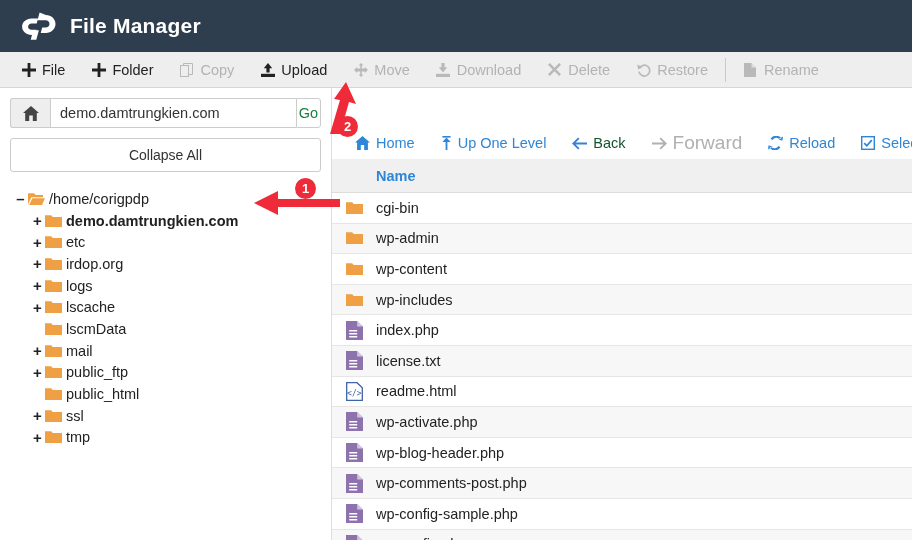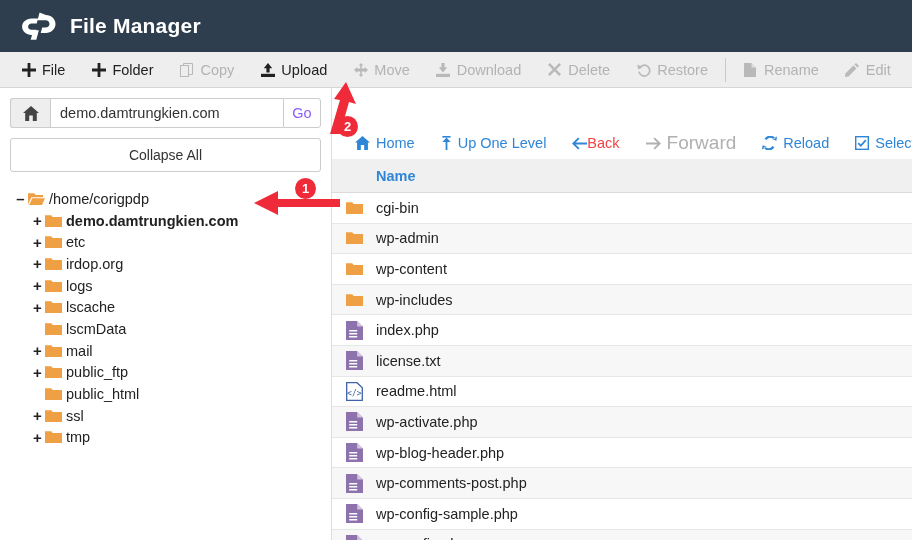--- a/index.html
+++ b/index.html
@@ -51,23 +51,23 @@
     width:40px;border:1px solid #cccccc;background:#eeeeee;border-right:none;
     border-radius:3px 0 0 3px;display:flex;align-items:center;justify-content:center;
     box-sizing:border-box;
   }
   .path-input{
     flex:1;border:1px solid #cccccc;border-right:none;box-sizing:border-box;
     font-family:"Liberation Sans", sans-serif;font-size:14.5px;color:#333;
     padding:0 9px;outline:none;background:#fff;min-width:0;
   }
   .path-go{
-    width:38px;border:1px solid #cccccc;background:#fff;border-radius:0 3px 3px 0;
+    width:25px;border:1px solid #cccccc;background:#fff;border-radius:0 3px 3px 0;
     display:flex;align-items:center;justify-content:center;box-sizing:border-box;
-    font-size:14.5px;color:#8b5cf6;
+    font-size:14.5px;color:#15803d;
   }
   .collapse-all{
     height:32px;border:1px solid #cccccc;border-radius:3px;background:#fff;
     display:flex;align-items:center;justify-content:center;
     font-size:14px;color:#333;margin-bottom:16px;
   }
 
   
   .tree{font-size:14.5px;color:#222;}
   .tnode{display:flex;align-items:center;height:21.7px;white-space:nowrap;}
@@ -193,28 +193,20 @@
       <div class="tb-sep"></div>
       <div class="tb-item disabled">
         <span class="tb-ico">
           <svg width="12" height="14" viewBox="0 0 12 14">
             <path fill="#b9b9b9" d="M0 0h7.5L12 4.4V14H0z"></path>
             <path fill="#ffffff" opacity="0.55" d="M7.5 0L12 4.4H7.5z"></path>
           </svg>
         </span>
         <span>Rename</span>
       </div>
-      <div class="tb-item disabled">
-        <span class="tb-ico">
-          <svg width="14" height="14" viewBox="0 0 14 14">
-            <path fill="#b9b9b9" d="M11 0l3 3-1.6 1.6-3-3zM8.4 2.6l3 3L3.4 13.6 0 14l.4-3.4z"></path>
-          </svg>
-        </span>
-        <span>Edit</span>
-      </div>
       <div class="tb-item disabled"></div>
     </div>
 
   <div class="body">
 
     <div class="sidebar">
 
       <div class="pathbar">
         <div class="path-home">
           <svg width="16" height="15" viewBox="0 0 16 15">
@@ -353,21 +345,21 @@
           </div>
           <div style="display: flex; align-items: center; gap: 6px; font-size: 14.5px; padding: 0px 13px; white-space: nowrap; color: rgb(47, 134, 214);">
             <span style="display: inline-flex; align-items: center;">
               <svg width="11" height="14" viewBox="0 0 11 14">
                 <path fill="#2f86d6" d="M5.5 1.6L9.6 6H6.4v8H4.6V6H1.4z"></path>
                 <rect fill="#2f86d6" x="1.4" y="0" width="8.2" height="1.6"></rect>
               </svg>
             </span>
             <span>Up One Level</span>
           </div>
-          <div style="display: flex; align-items: center; font-size: 14.5px; padding: 0px 13px; white-space: nowrap; color: #ef4444;">
+          <div style="display: flex; align-items: center; gap: 6px; font-size: 14.5px; padding: 0px 13px; white-space: nowrap; color: #14532d;">
             <span style="display: inline-flex; align-items: center;">
               <svg width="15" height="13" viewBox="0 0 15 13">
                 <path fill="#2f86d6" d="M0 6.5L6.2 0.4l1.3 1.3-3.9 3.9H15v1.8H3.6l3.9 3.9-1.3 1.3z"></path>
               </svg>
             </span>
             <span>Back</span>
           </div>
           <div style="display: flex; align-items: center; gap: 6px; font-size: 19px; padding: 0px 13px; white-space: nowrap; color: rgb(176, 176, 176);">
             <span style="display: inline-flex; align-items: center;">
               <svg width="15" height="13" viewBox="0 0 15 13">

